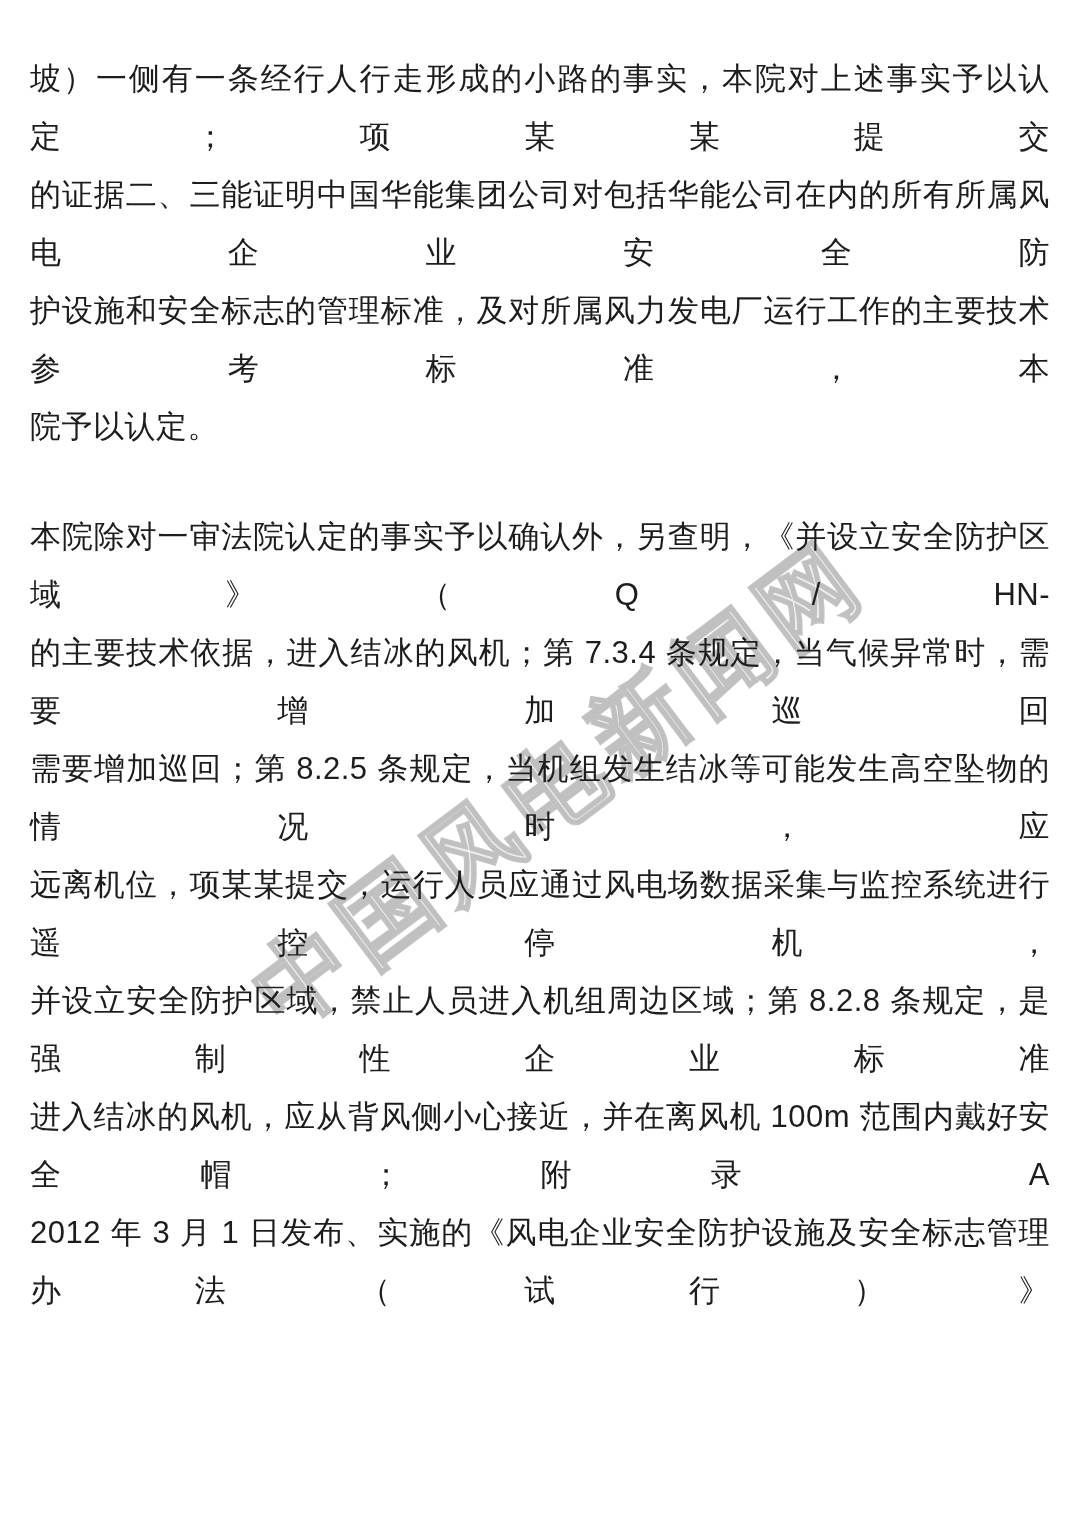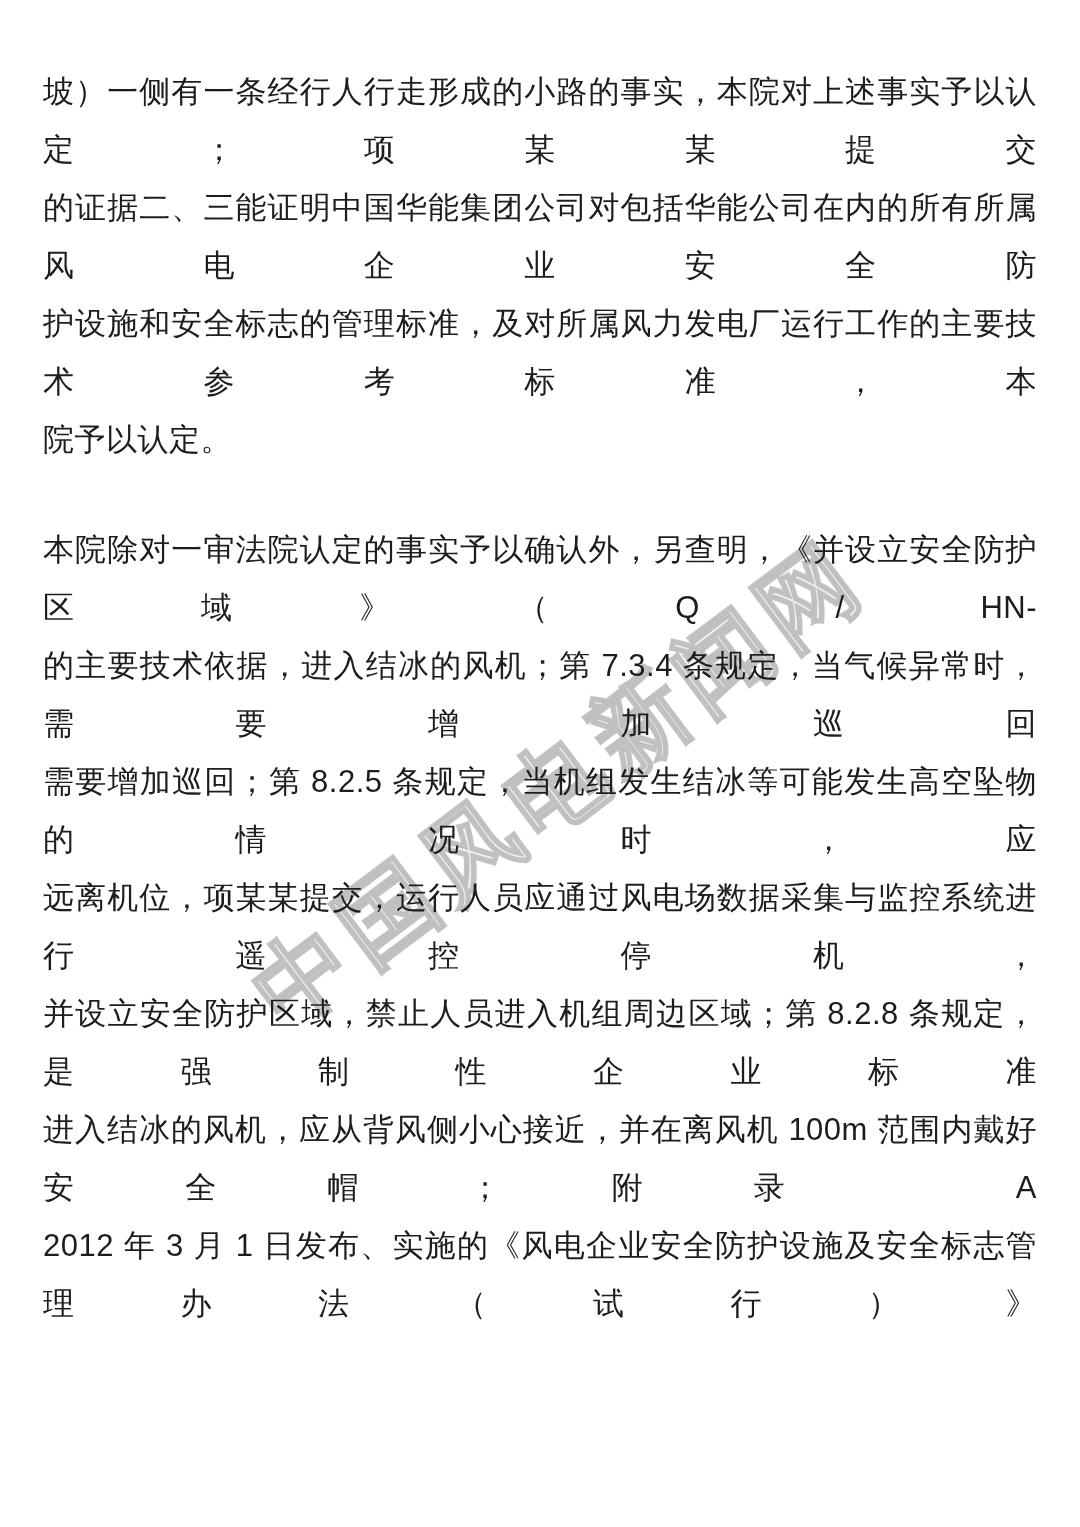--- a/index.html
+++ b/index.html
@@ -32,21 +32,21 @@
     user-select: none;
   }
   .content {
     position: absolute;
     left: 27px;
     right: 27px;
     top: 47px;
     z-index: 1;
   }
   .para {
-    margin: 16px;
+    margin: 3px;
   }
   .para + .para {
     margin-top: 52px;
   }
   .line {
     font-size: 31px;
     line-height: 58px;
     color: #1d1d1d;
     letter-spacing: 0.5px;
     text-align: justify;

